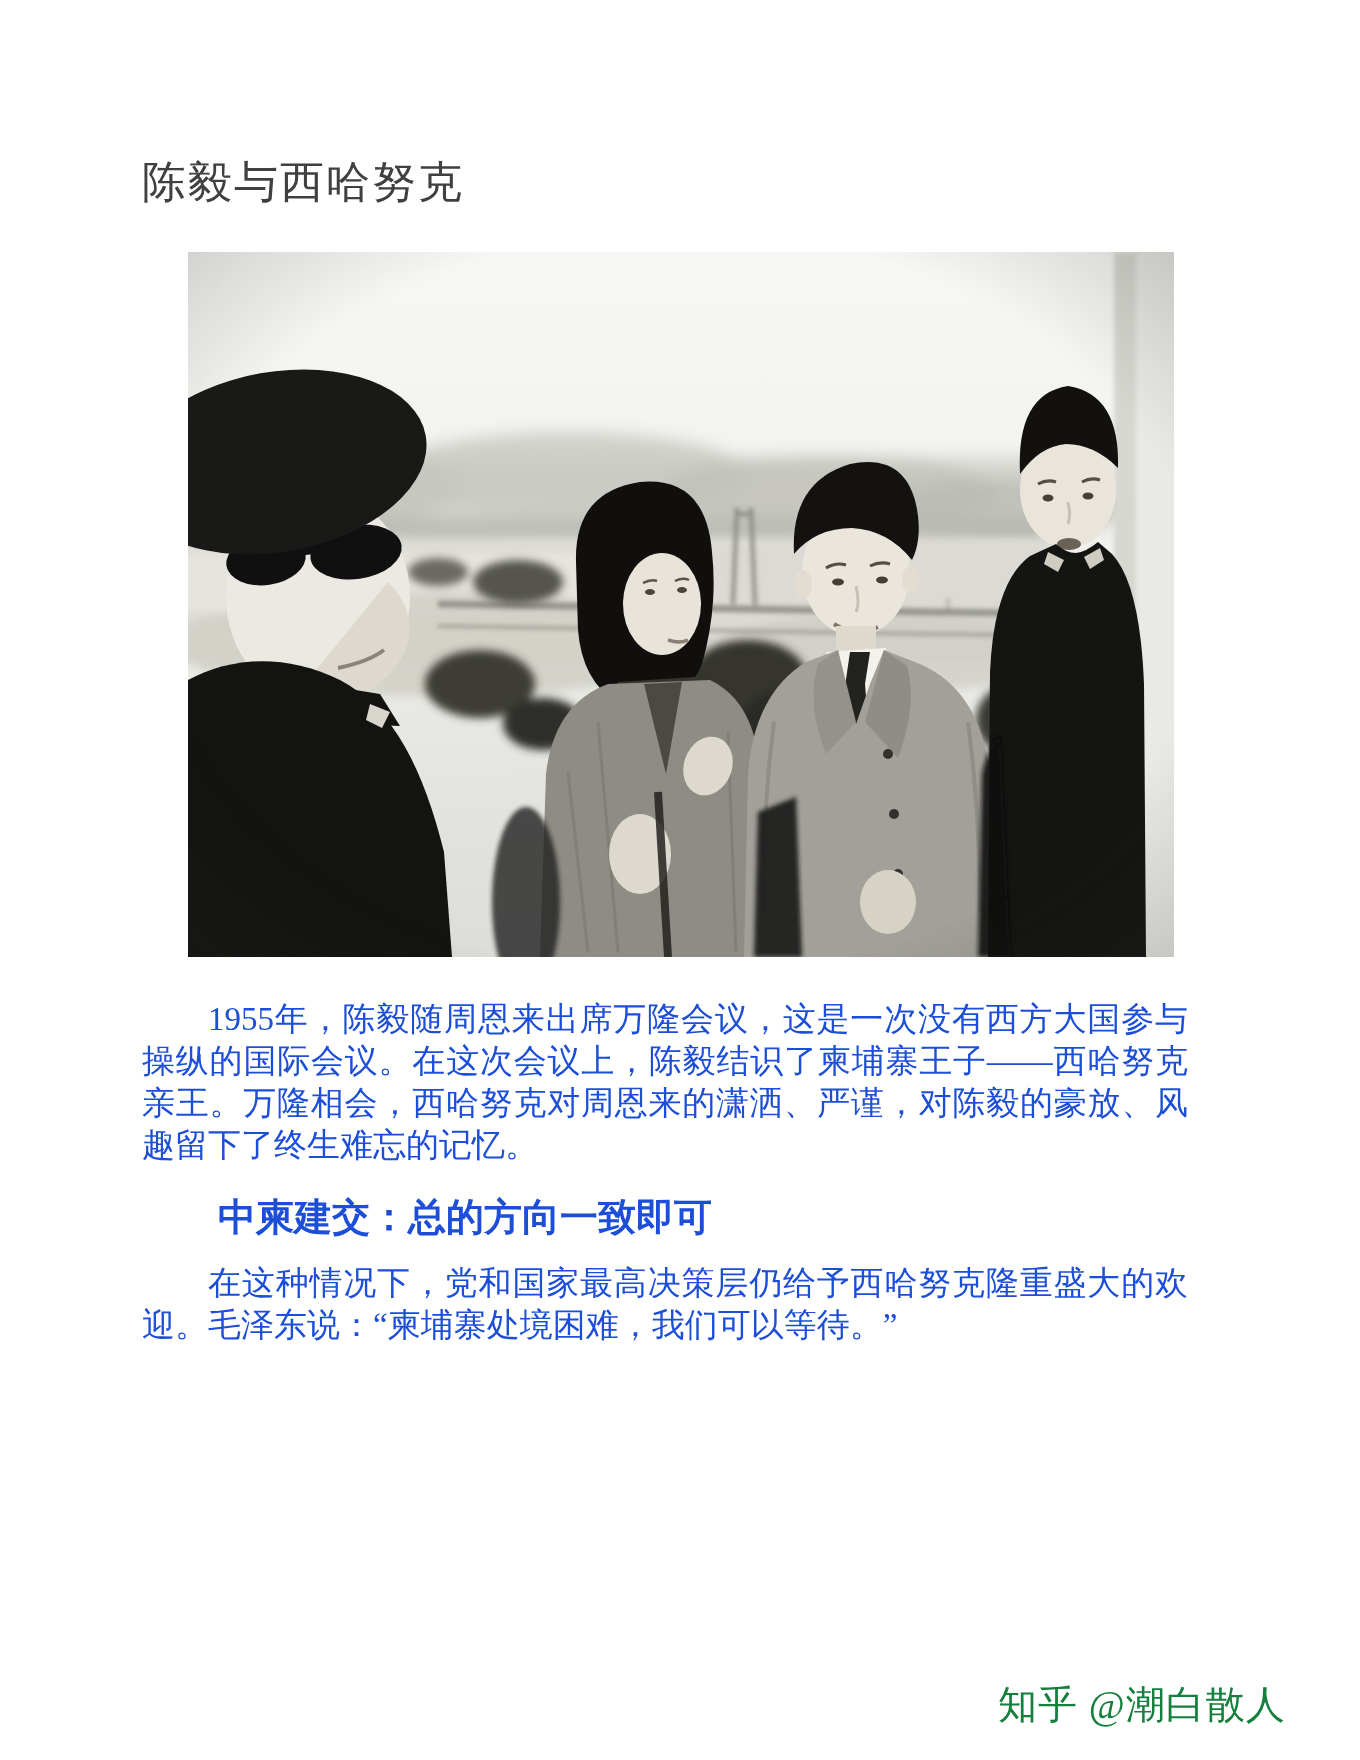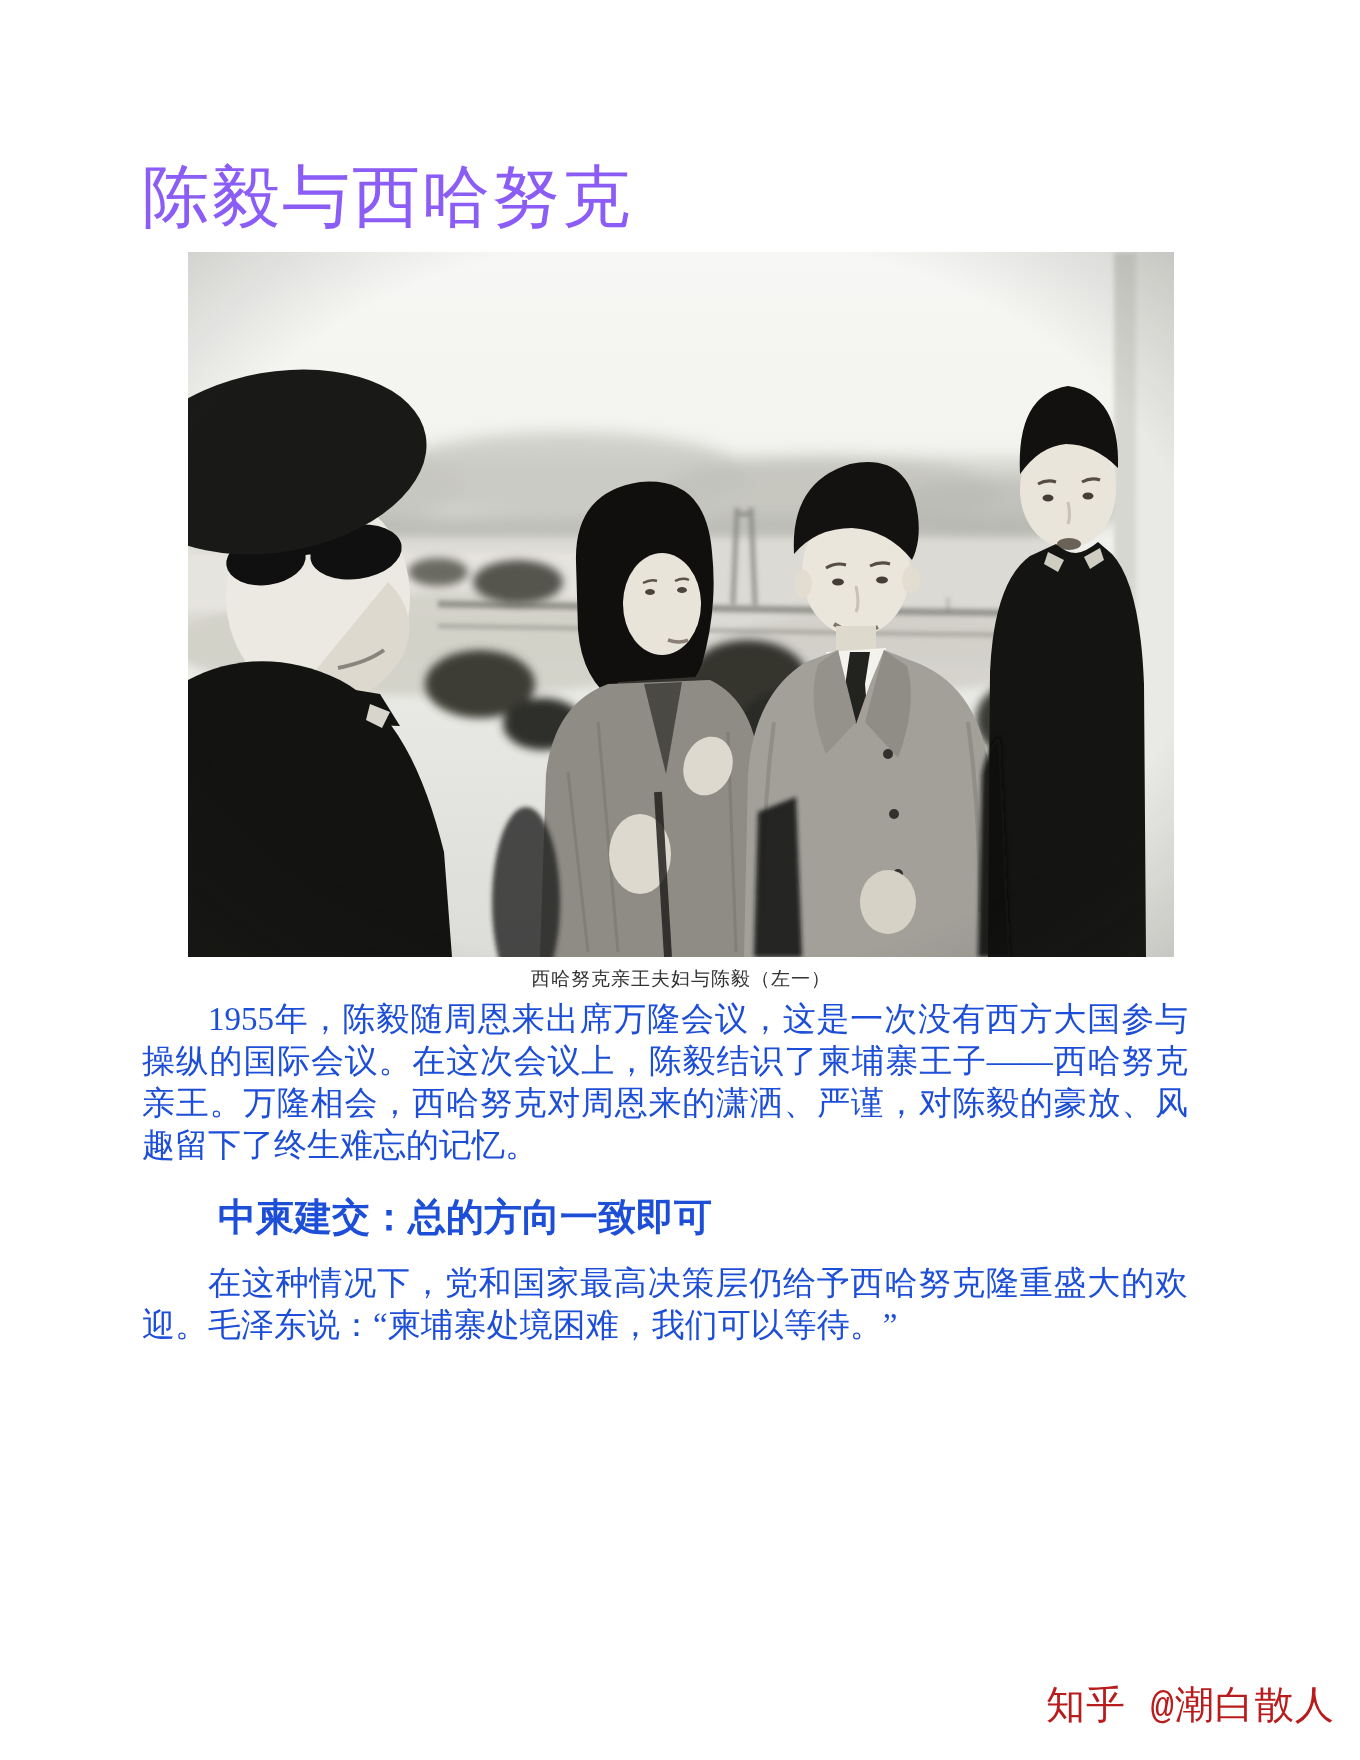--- a/index.html
+++ b/index.html
@@ -2,41 +2,41 @@
 <html><head>
 <meta charset="utf-8">
 <style>
   html,body{margin:0;padding:0;background:#ffffff;}
   .page{
     position:relative;width:1360px;height:1760px;background:#ffffff;overflow:hidden;
     font-family:"Liberation Serif","DejaVu Serif",serif;color:#111111;
   }
   .title{
     position:absolute;left:142px;top:158px;margin:0;
-    font-size:68px;line-height:1.15;font-weight:400;letter-spacing:2px;color:#8b5cf6;
+    font-size:44px;line-height:1.15;font-weight:400;letter-spacing:2px;color:#404040;
   }
   figure{margin:0;}
   .photo{
     position:absolute;left:188px;top:252px;width:986px;height:705px;overflow:hidden;
   }
   .photo svg{display:block;width:100%;height:100%;}
   .caption{
     position:absolute;left:188px;top:966px;width:986px;
     text-align:center;font-size:19px;color:#333333;letter-spacing:1px;
   }
   .article{
     position:absolute;left:142px;top:998px;width:1046px;
     font-size:33px;line-height:42px;text-align:justify;color:#1d4ed8;
   }
   .article p{margin:0 0 26px 0;text-indent:2em;}
   .article h3{margin:30px 0 24px 0;font-size:38px;line-height:42px;font-weight:bold;text-indent:2em;}
   .watermark{
-    position:absolute;left:1046px;top:1678px;white-space:nowrap;
-    font-family:Liberation Mono, monospace;
-    font-size:39px;color:#b91c1c;letter-spacing:1px;
+    position:absolute;left:998px;top:1678px;white-space:nowrap;
+    font-family:Liberation Serif, serif;
+    font-size:39px;color:#15803d;letter-spacing:1px;
     text-shadow:0 1px 0 #ffffff;
   }
 </style>
 </head>
 <body>
 
 <div class="page">
 
   <h1 class="title">陈毅与西哈努克</h1>
 
@@ -181,21 +181,20 @@
       <g filter="url(#b2)">
         <ellipse cx="338" cy="650" rx="34" ry="95" fill="#23231f" opacity="0.8"></ellipse>
         <path d="M566,705 L570,560 L608,545 L614,705 Z" fill="#181816" opacity="0.9"></path>
         <path d="M790,705 L794,522 Q800,492 812,484 L822,705 Z" fill="#131311" opacity="0.9"></path>
       </g>
 
       <rect width="986" height="705" fill="url(#vign)"></rect>
     </svg>
   </figure>
 
-  <div class="caption">西哈努克亲王夫妇与陈毅（左一）</div>
 
   <div class="article">
     <p>1955年，陈毅随周恩来出席万隆会议，这是一次没有西方大国参与操纵的国际会议。在这次会议上，陈毅结识了柬埔寨王子——西哈努克亲王。万隆相会，西哈努克对周恩来的潇洒、严谨，对陈毅的豪放、风趣留下了终生难忘的记忆。</p>
     <h3>中柬建交：总的方向一致即可</h3>
     <p>在这种情况下，党和国家最高决策层仍给予西哈努克隆重盛大的欢迎。毛泽东说：“柬埔寨处境困难，我们可以等待。”</p>
   </div>
 
   <div class="watermark">知乎 @潮白散人</div>
 
 </div>

